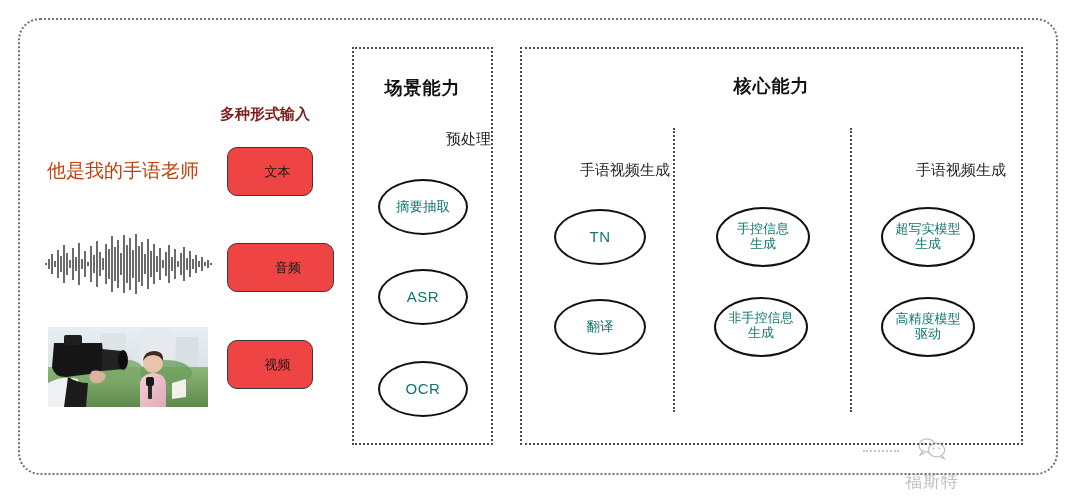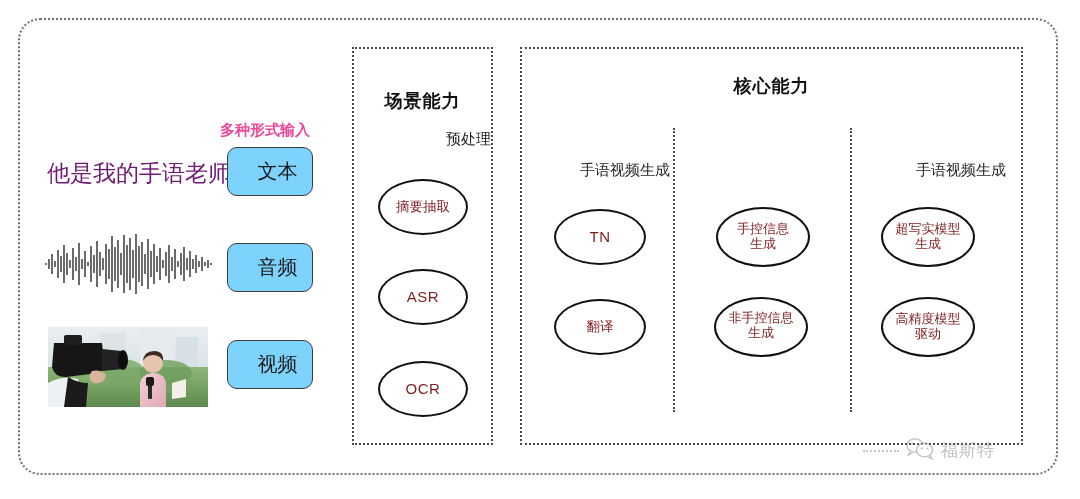--- a/index.html
+++ b/index.html
@@ -44,21 +44,21 @@
   .panel-title {
     position: absolute;
     left: 0;
     right: 0;
     text-align: center;
     font-size: 18px;
     font-weight: bold;
     color: #111111;
     letter-spacing: 1px;
   }
-  .panel-mid .panel-title { top: 40px; }
+  .panel-mid .panel-title { top: 27px; }
   .panel-core .panel-title { top: 25px; }
 
   
   .sub-label {
     position: absolute;
     text-align: right;
     font-size: 15px;
     color: #1f1f1f;
     white-space: nowrap;
   }
@@ -68,58 +68,57 @@
     position: absolute;
     box-sizing: border-box;
     border: 2.2px solid #111111;
     border-radius: 50%;
     display: flex;
     align-items: center;
     justify-content: center;
     text-align: center;
     font-size: 13.5px;
     line-height: 1.15;
-    color: #7f1d1d;
+    color: #0f766e;
     background: #ffffff;
   }
   .ellipse.wide { font-size: 13px; }
   .ellipse.latin { font-size: 15px; letter-spacing: 0.5px; }
 
   
   .vdiv {
     position: absolute;
     width: 0;
     border-left: 2px dotted #4a4a4a;
   }
 
   
   .input-label {
     position: absolute;
     font-size: 15px;
     font-weight: bold;
-    color: #ec4899;
+    color: #7f1d1d;
     white-space: nowrap;
-    margin-top: 16px;
   }
   .sentence {
     position: absolute;
-    font-size: 23px;
-    color: #701a75;
+    font-size: 19px;
+    color: #c2410c;
     white-space: nowrap;
   }
   .rbox {
     position: absolute;
     box-sizing: border-box;
     border: 1.6px solid #3a3a3a;
     border-radius: 10px;
-    background: #7dd3fc;
+    background: #ef4444;
     display: flex;
     align-items: center;
     justify-content: center;
-    font-size: 20px;
+    font-size: 13px;
     color: #1a1a1a;
     padding-left: 15px;
   }
 
   
   .waveform { position: absolute; }
 
   
   .photo {
     position: absolute;
@@ -266,21 +265,21 @@
 
       <path d="M44 44 Q52 42 58 48 Q56 58 46 56 Q38 52 44 44 Z" fill="#d9b49c"></path>
 
       <path d="M20 50 Q30 56 40 56 L38 80 L16 80 Z" fill="#1b1b1b"></path>
     </svg>
   </div>
 
   <div class="rbox" style="left:227px; top:147px; width:86px; height:49px;">
     <span>文本</span>
   </div>
-  <div class="rbox" style="left:227px; top:243px; width:86px; height:49px;">
+  <div class="rbox" style="left:227px; top:243px; width:107px; height:49px;">
     <span>音频</span>
   </div>
   <div class="rbox" style="left:227px; top:340px; width:86px; height:49px;">
     <span>视频</span>
   </div>
 
   <div class="panel panel-mid">
     <div class="panel-title">场景能力</div>
 
     <div class="sub-label" style="left:0; right:0; top:81px;">预处理</div>
@@ -319,21 +318,21 @@
 
     <div class="sub-label" style="left:334px; width:150px; top:112px;">手语视频生成</div>
     <div class="ellipse wide" style="left:359px; top:158px; width:94px; height:60px;">
       <span class="nl">超写实模型<br>生成</span>
     </div>
     <div class="ellipse wide" style="left:359px; top:248px; width:94px; height:60px;">
       <span class="nl">高精度模型<br>驱动</span>
     </div>
   </div>
 
-  <div class="watermark" style="left:905px; top:436px;">
+  <div class="watermark" style="left:905px; top:436px;flex-direction:column;">
     <div class="wm-dots-left" style="left:-42px; top:14px;"></div>
     <span>
       <svg width="30" height="24" viewBox="0 0 30 24">
         <g fill="none" stroke="#8f8f8f" stroke-width="1.3">
           <ellipse cx="10" cy="9.5" rx="8" ry="6.6"></ellipse>
           <path d="M5 15.5 L3.2 19 L7.4 16.8"></path>
           <ellipse cx="19.5" cy="14" rx="8.2" ry="6.8" fill="#ffffff"></ellipse>
           <path d="M25 19.6 L27 22.6 L23 20.8"></path>
         </g>
         <g fill="#8f8f8f">

